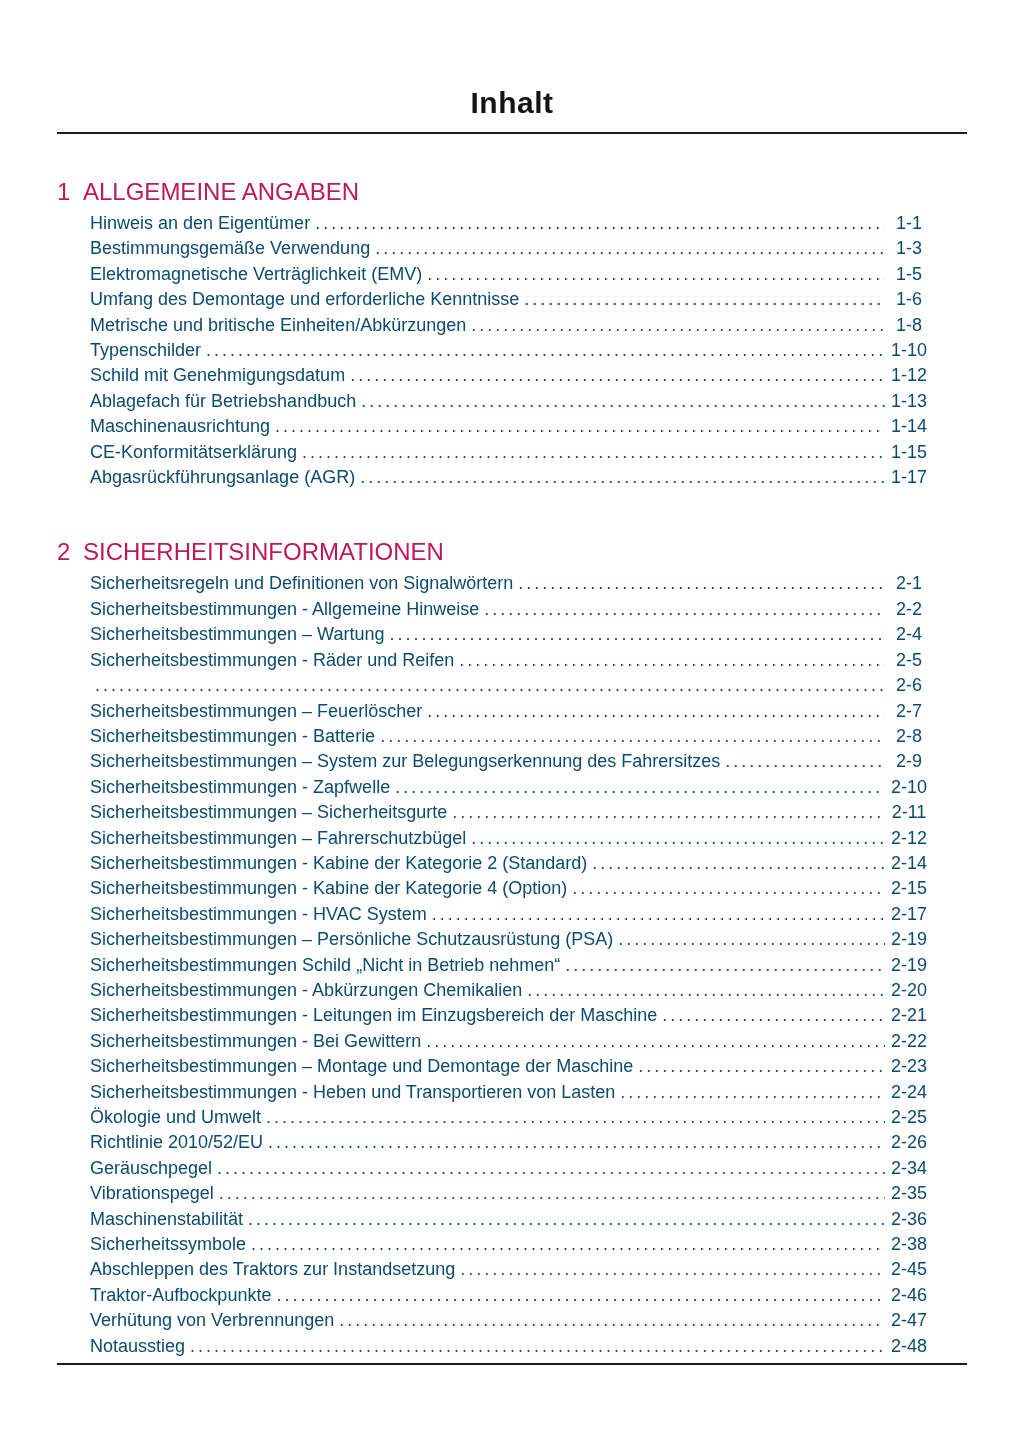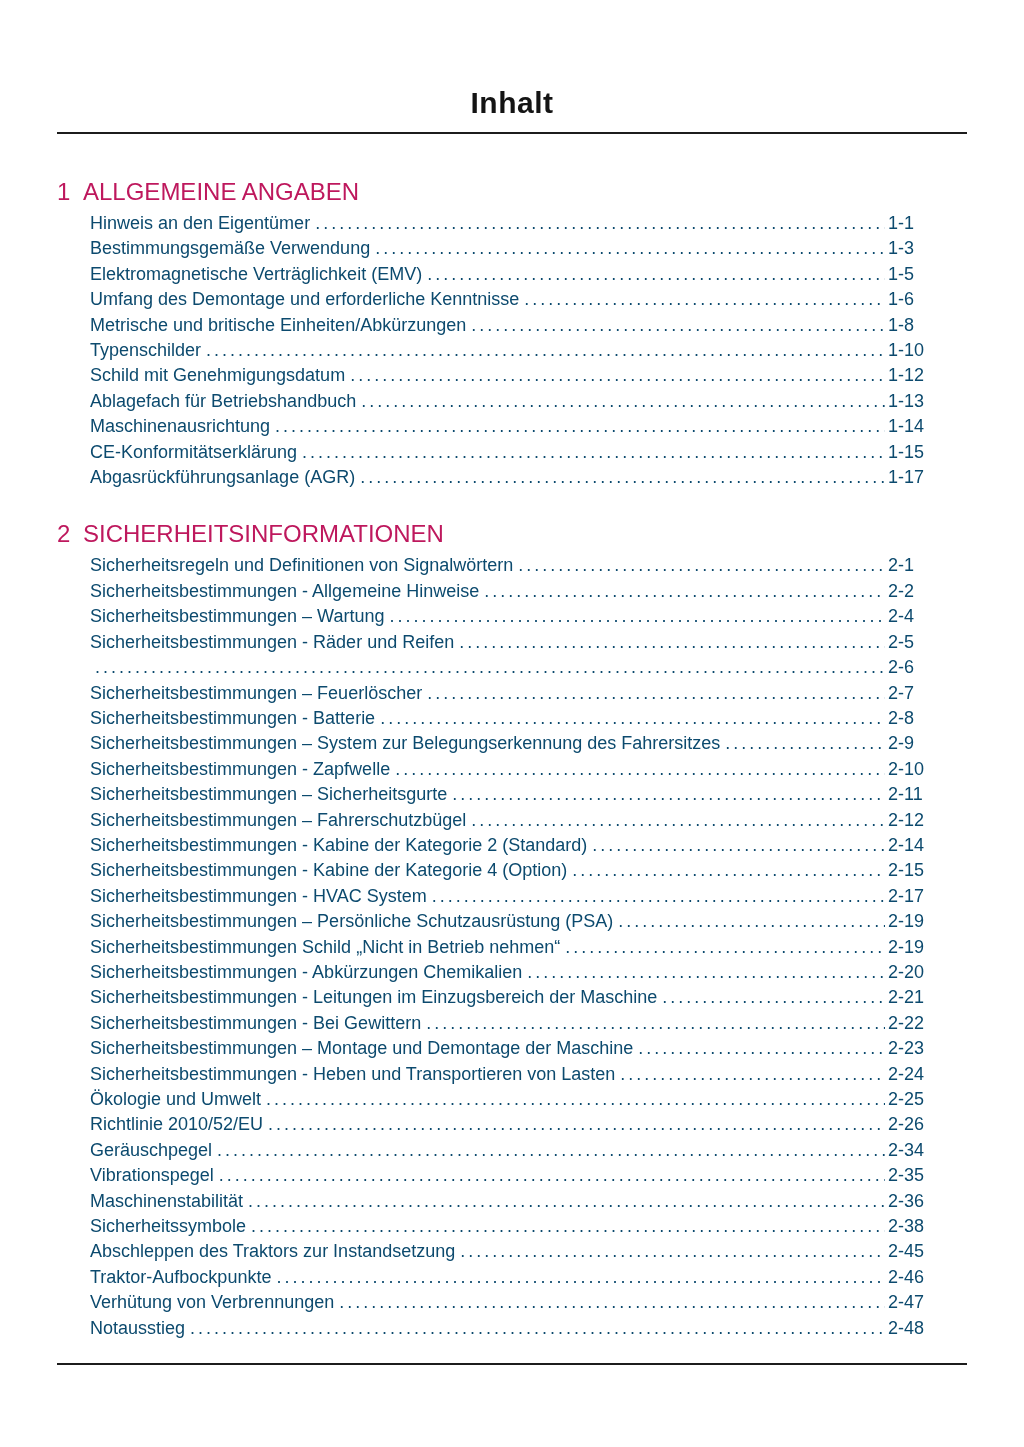--- a/index.html
+++ b/index.html
@@ -35,21 +35,21 @@
     left: 57px;
     right: 57px;
     top: 1363px;
     border: none;
     border-top: 2px solid #1c1c1c;
     margin: 0;
   }
   .sections {
     margin: 0 94px 0 57px;
   }
-  .toc-section { margin-top: 30px; }
+  .toc-section { margin-top: 48px; }
   .toc-section:first-child { margin-top: 44px; }
   .section-heading {
     margin: 0 0 5px 0;
     font-size: 24px;
     font-weight: normal;
     line-height: 28px;
     color: #be185d;
   }
   .sec-num {
     display: inline-block;
@@ -76,21 +76,21 @@
     margin: 0 3px 0 5px;
     min-width: 12px;
   }
   .dots::after {
     content: "..........................................................................................................................................................................";
     letter-spacing: 3px;
   }
   .entry-page {
     flex: 0 0 auto;
     min-width: 42px;
-    text-align: left;
+    text-align: center;
     white-space: nowrap;
   }
 </style>
 </head>
 <body>
 
 <div class="page">
   <h1 class="title">Inhalt</h1>
   <hr class="rule">
   <div class="sections" id="sections">

